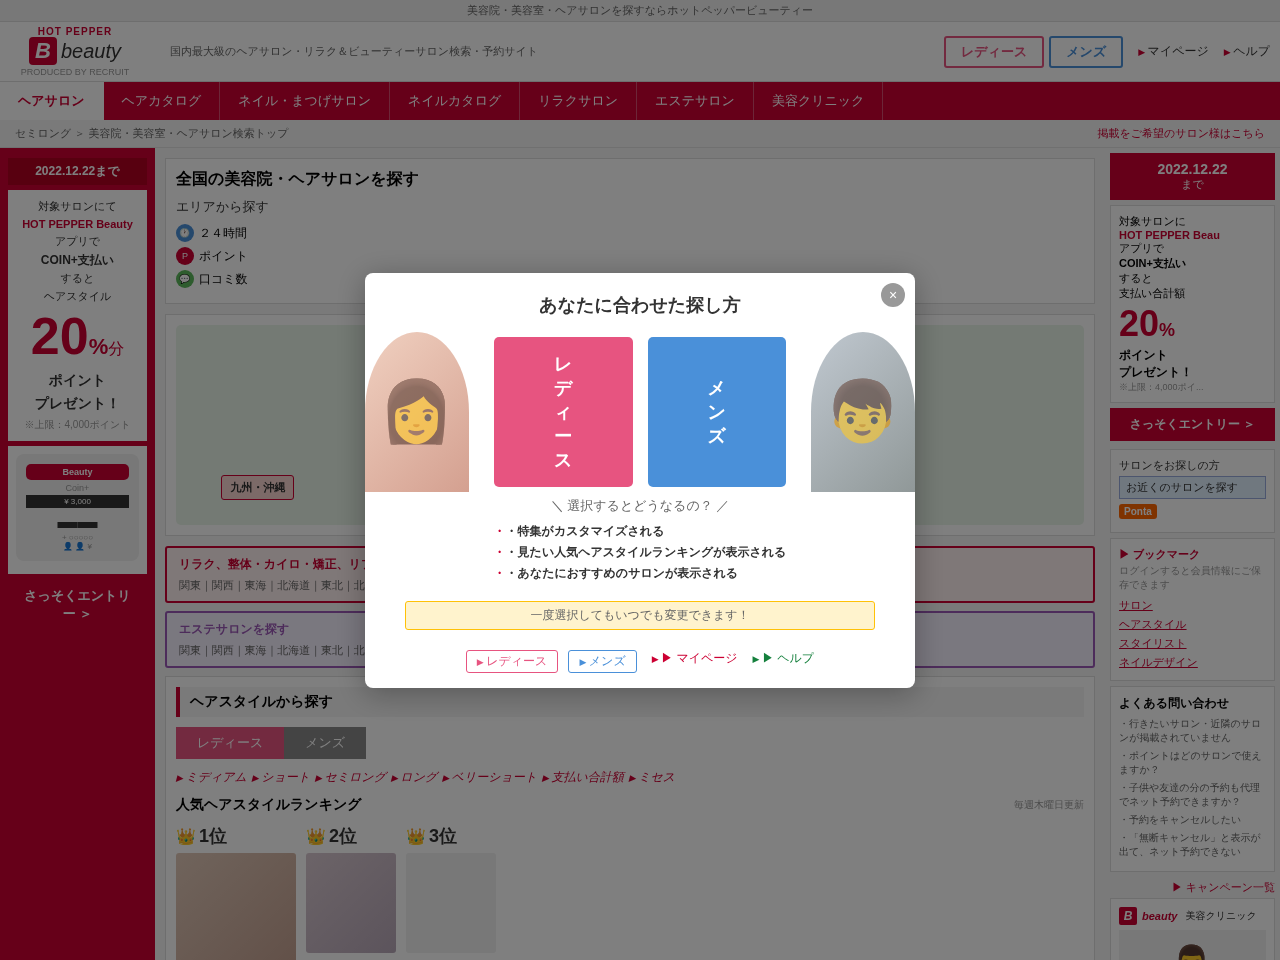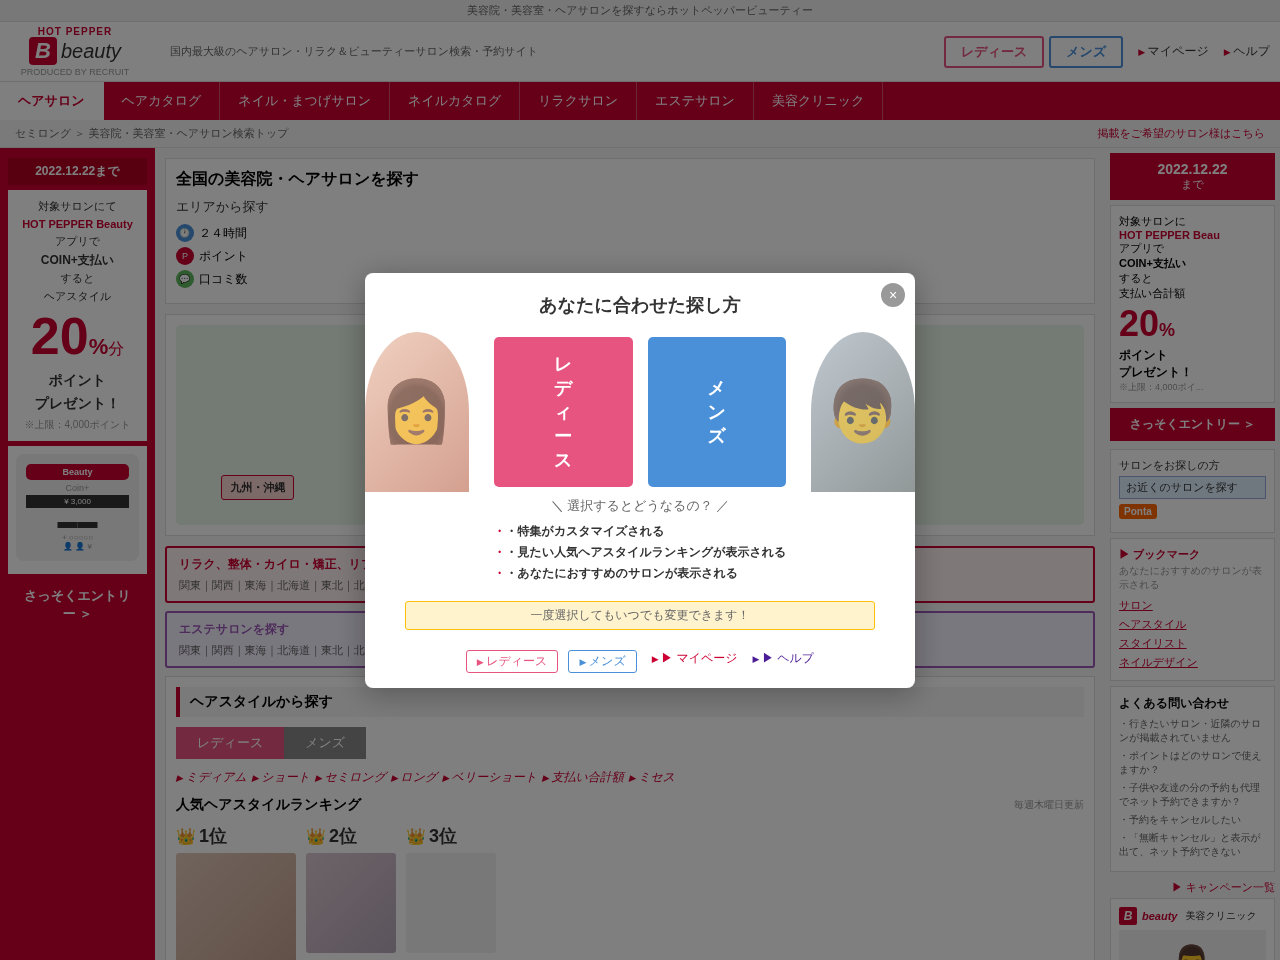--- a/index.html
+++ b/index.html
@@ -359,21 +359,21 @@
       </div>
 
       <div class="ponta-badge">
         <span style="background:#f60; color:white; font-size:10px; font-weight:bold; padding:2px 5px; border-radius:3px;">Ponta</span>
       </div>
     </div>
 
     
     <div class="right-bookmarks">
       <div style="font-size:11px; font-weight:bold; color:#cc0033; margin-bottom:2px;">▶ ブックマーク</div>
-      <div style="font-size:10px; color:#999; margin-bottom:4px;">あなたにおすすめのサロンが表示される</div>
+      <div style="font-size:10px; color:#999; margin-bottom:4px;">ログインすると会員情報にご保存できます</div>
       <a href="#" class="bookmark-item" style="color:#cc0033; font-size:11px; display:block; padding:2px 0;">サロン</a>
       <a href="#" class="bookmark-item" style="color:#cc0033; font-size:11px; display:block; padding:2px 0;">ヘアスタイル</a>
       <a href="#" class="bookmark-item" style="color:#cc0033; font-size:11px; display:block; padding:2px 0;">スタイリスト</a>
       <a href="#" class="bookmark-item" style="color:#cc0033; font-size:11px; display:block; padding:2px 0;">ネイルデザイン</a>
     </div>
 
     
     <div class="faq-section">
       <div class="faq-title">よくある問い合わせ</div>
       <div class="faq-item">行きたいサロン・近隣のサロンが掲載されていません</div>
@@ -439,17 +439,17 @@
       <div class="modal-change-note">一度選択してもいつでも変更できます！</div>
     </div>
 
     <div class="modal-footer">
       <div style="display:flex; gap:10px; align-items:center; font-size:12px;">
         <a href="#" style="color:#e75480; text-decoration:none; border:1px solid #e75480; padding:2px 10px; border-radius:3px;">レディース</a>
         <a href="#" style="color:#4a90d9; text-decoration:none; border:1px solid #4a90d9; padding:2px 10px; border-radius:3px;">メンズ</a>
       </div>
       <div style="display:flex; gap:15px;">
         <a href="#" style="color:#cc0033; text-decoration:none; font-size:12px;">▶ マイページ</a>
-        <a href="#" style="color:#4c1d95; text-decoration:none; font-size:12px;">▶ ヘルプ</a>
+        <a href="#" style="color:#15803d; text-decoration:none; font-size:12px;">▶ ヘルプ</a>
       </div>
     </div>
   </div>
 </div>
 
 </body></html>

